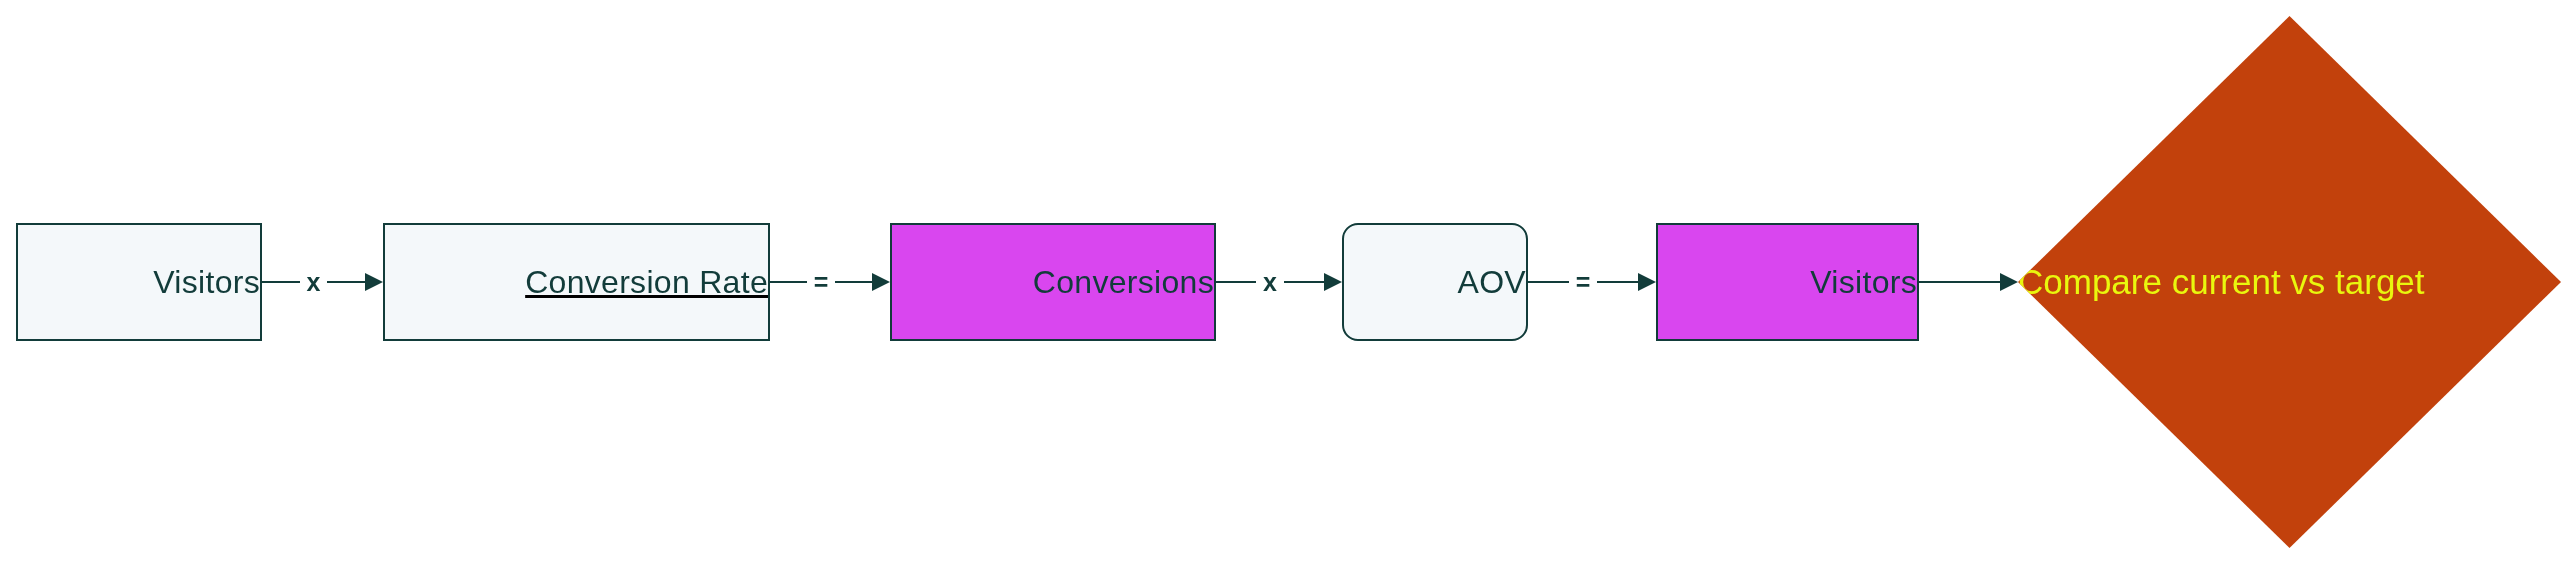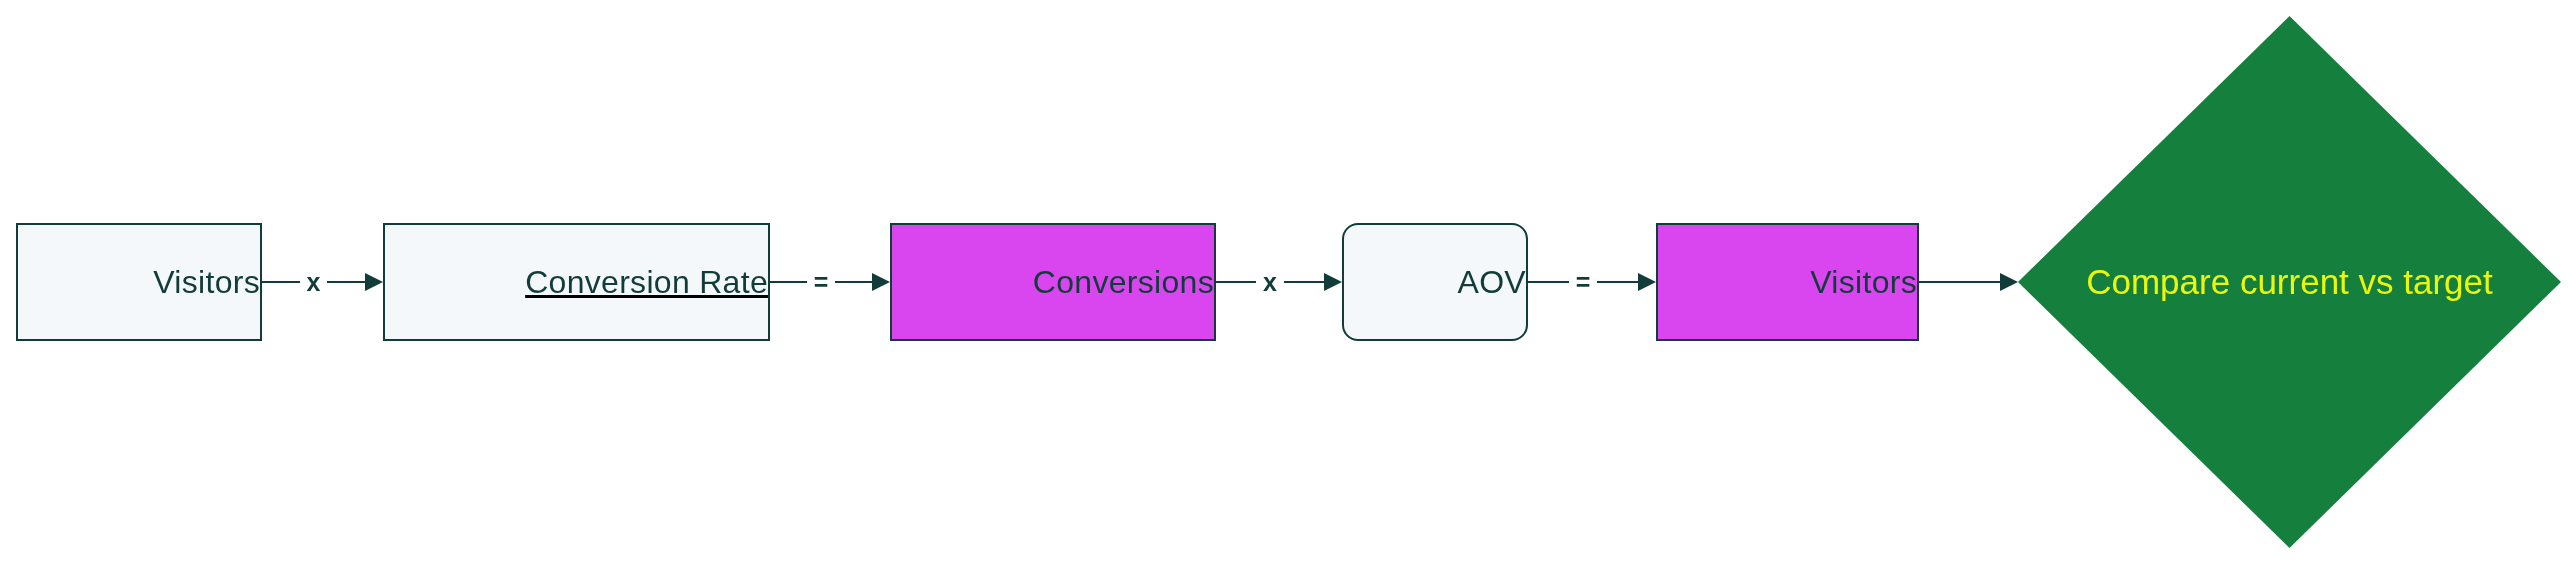--- a/index.html
+++ b/index.html
@@ -83,25 +83,25 @@
   .node-2 { width: 387px; text-decoration: underline; }
   .node-3 { width: 326px; }
   .node-4 { width: 186px; border-radius: 16px; }
   .node-5 { width: 263px; }
 
   
   .diamond {
     flex: 0 0 auto;
     width: 543px;
     height: 532px;
-    background: #15803d;
+    background: #c2410c;
     clip-path: polygon(50% 0, 100% 50%, 50% 100%, 0 50%);
     display: flex;
     align-items: center;
-    justify-content: center;
+    justify-content: flex-start;
   }
   .diamond .label {
     font-size: 35px;
     color: #e9f70e;
     white-space: nowrap;
   }
 </style>
 </head>
 <body>
 

